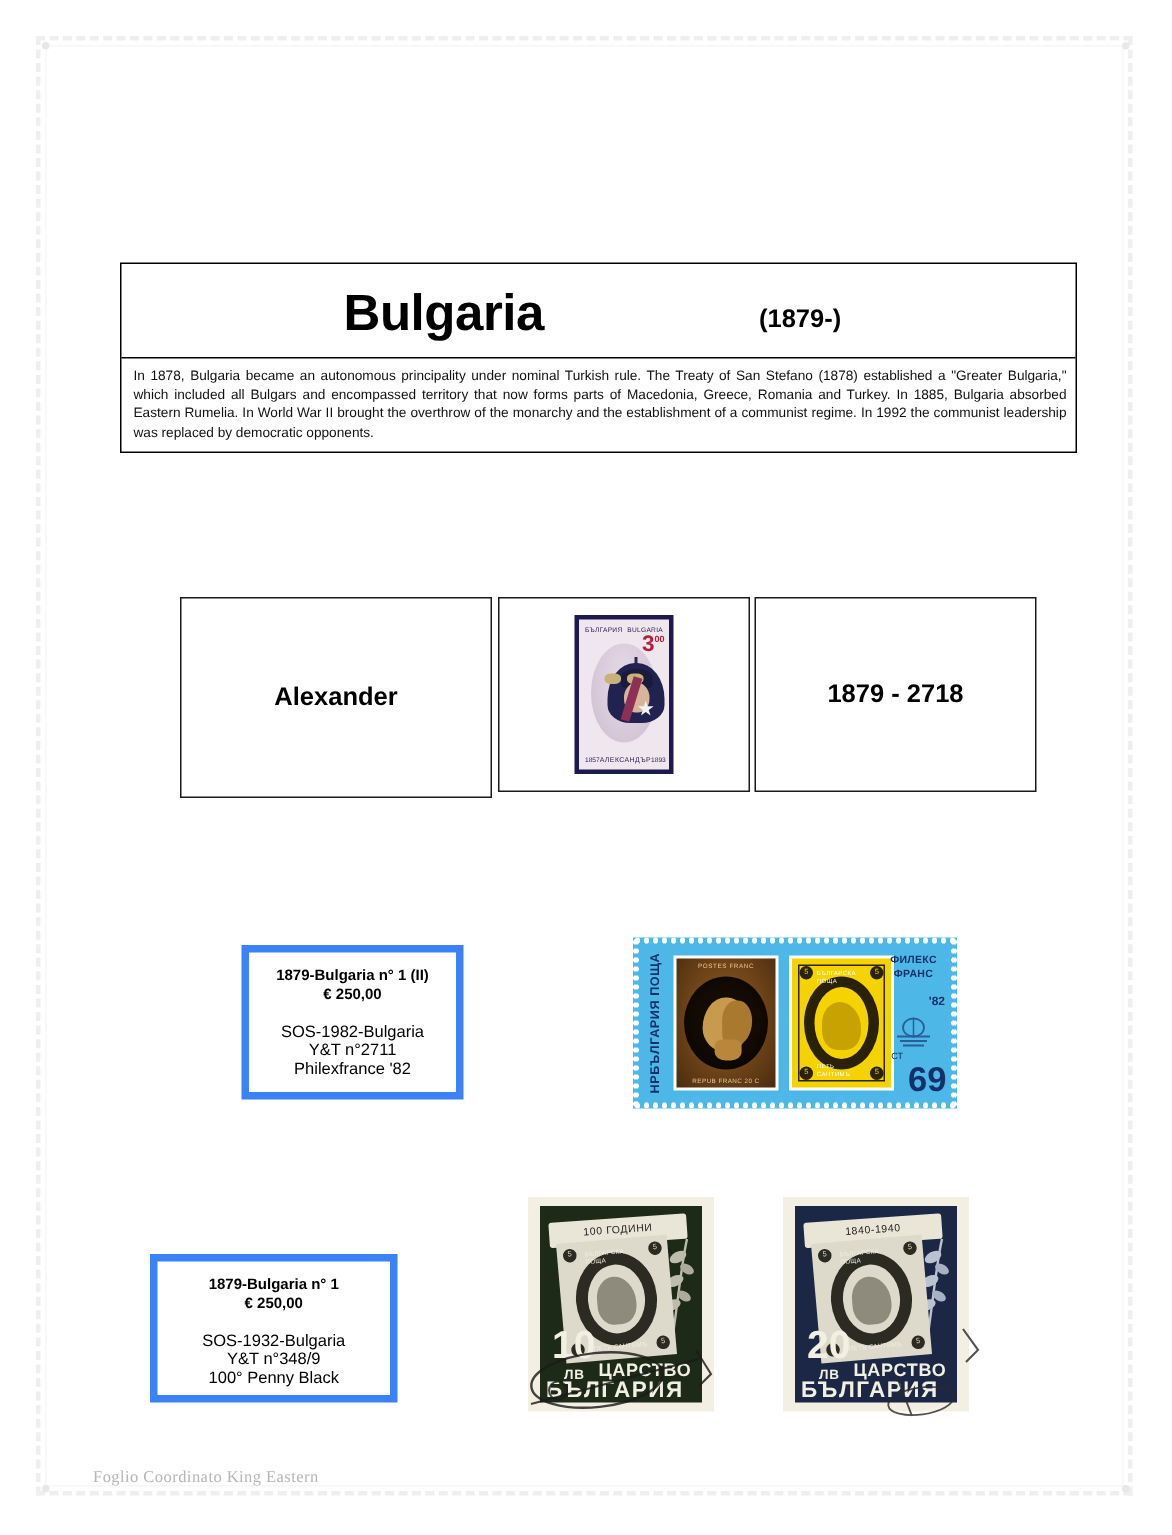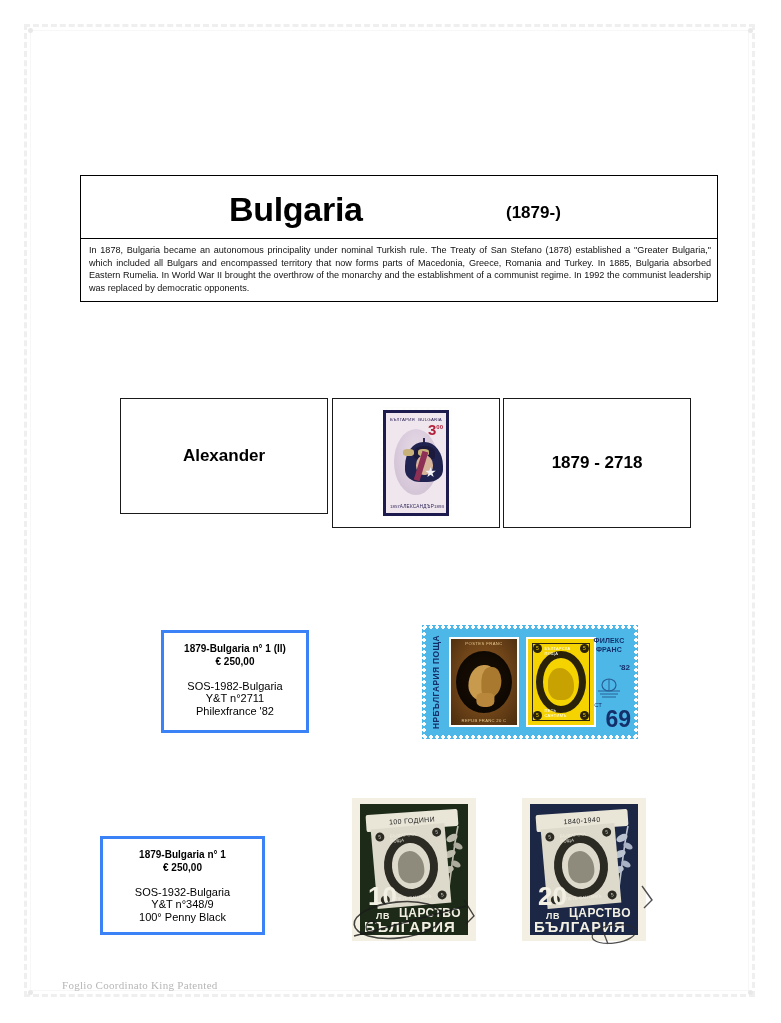--- a/index.html
+++ b/index.html
@@ -96,21 +96,21 @@
     position: absolute;
     border: 1px solid #1a1a1a;
     box-sizing: border-box;
     background: #fff;
     display: flex;
     align-items: center;
     justify-content: center;
   }
   #panel-ruler-name {
     left: 120px; top: 398px;
-    width: 208px; height: 116px;
+    width: 208px; height: 134px;
   }
   #panel-ruler-stamp {
     left: 332px; top: 398px;
     width: 168px; height: 130px;
   }
   #panel-ruler-period {
     left: 503px; top: 398px;
     width: 188px; height: 130px;
   }
   .panel-label {
@@ -240,21 +240,21 @@
     display: flex;
     justify-content: space-between;
     align-items: center;
     padding: 0 2px;
   }
   .alex-bottom-text .mid { font-size: 4.6px; letter-spacing: 0.3px; }
 
   
   .caption-box {
     position: absolute;
-    border: 3px solid #3b82f6;
+    border: 5px solid #3b82f6;
     box-sizing: border-box;
     background: #fff;
     text-align: center;
     padding-top: 9px;
   }
   #caption-1982 {
     left: 161px; top: 630px;
     width: 148px; height: 103px;
   }
   #caption-1940 {
@@ -838,15 +838,15 @@
       <div class="cent-country-2">БЪЛГАРИЯ</div>
     </div>
 
     <svg class="cancel-mark" style="left:46px; top:84px; width:90px; height:64px;" viewBox="0 0 90 64">
       <path d="M74 4 L84 18 L76 26" stroke="#2a2a2a" stroke-width="1.4" fill="none"></path>
       <path d="M30 36 L40 62" stroke="#2a2a2a" stroke-width="1.3" fill="none"></path>
       <ellipse cx="46" cy="52" rx="22" ry="9" fill="none" stroke="#2a2a2a" stroke-width="1.2" transform="rotate(-8 46 52)"></ellipse>
     </svg>
   </div>
 
-  <div id="page-footer">Foglio Coordinato King Patented</div>
+  <div id="page-footer">Foglio Coordinato King Eastern</div>
 
 </div>
 
 </body></html>

